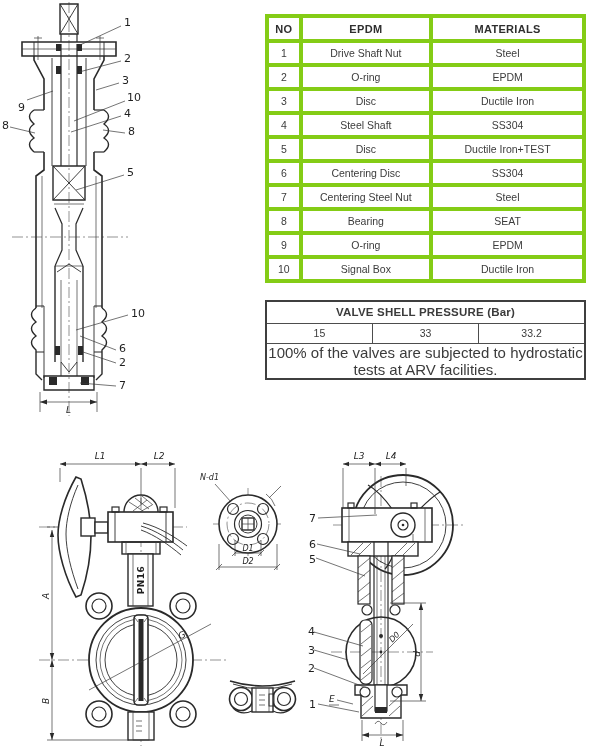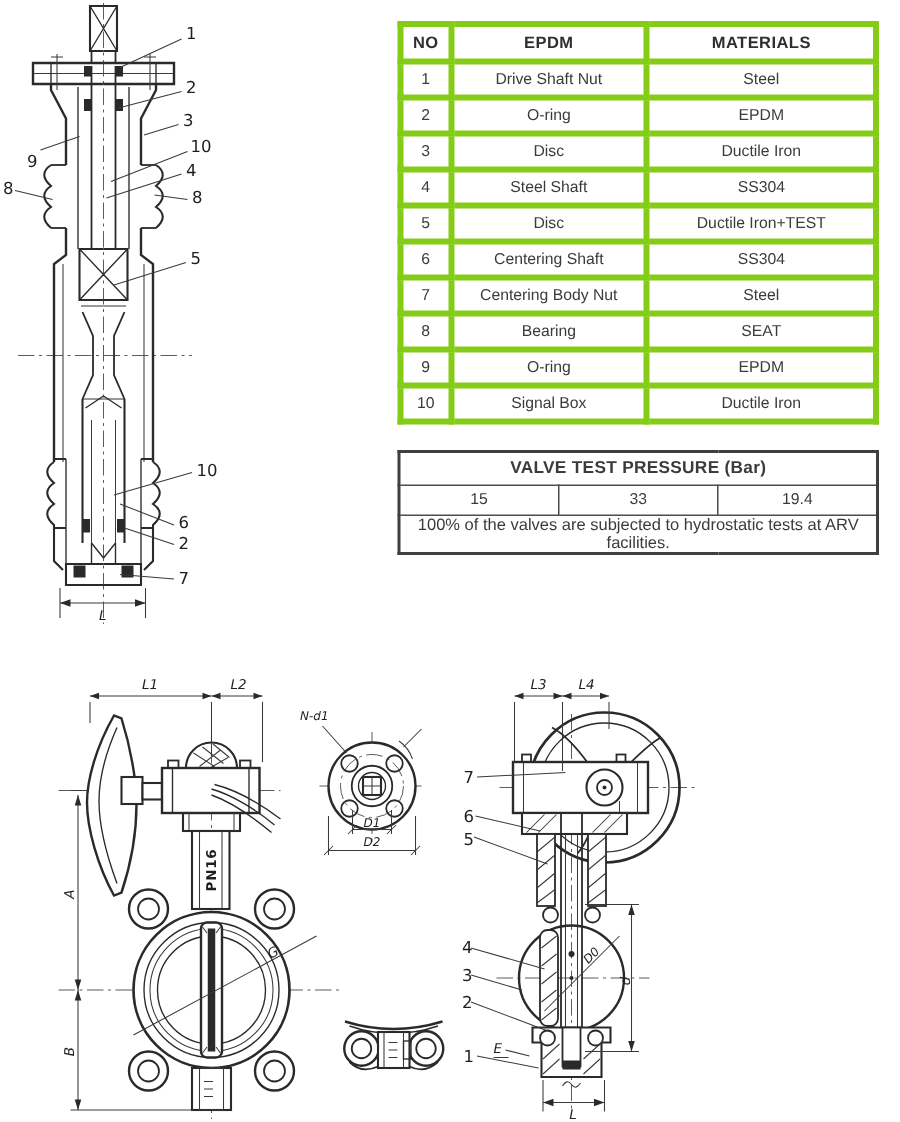--- a/index.html
+++ b/index.html
@@ -29,21 +29,21 @@
   table.parts th, table.parts td { border:4px solid #84cc16; text-align:center; vertical-align:middle; color:#3b3b3b; }
   table.parts th { height:25px; font-size:11px; font-weight:bold; letter-spacing:.3px; color:#2f2f2f; }
   table.parts td { height:24px; font-size:10.5px; }
   .col-no{width:33px}.col-item{width:128px}.col-mat{width:150px}
 
   table.press { position:absolute; left:265px; top:300px; width:321px; border-collapse:collapse; table-layout:fixed; border:2px solid #3f3f3f; background:#fff; }
   table.press th, table.press td { border:1px solid #4d4d4d; text-align:center; vertical-align:middle; color:#3b3b3b; }
   .press-title { height:22px; font-size:11.5px; font-weight:bold; color:#2d2d2d; letter-spacing:.2px; }
   .press-head td { height:32px; font-size:10px; line-height:1.25; color:#383838; }
   .press-vals td { height:20px; font-size:10.5px; }
-  .press-note td { height:24px; font-size:11px; color:#3d3d3d; }
+  .press-note td { height:24px; font-size:15px; color:#3d3d3d; }
   .pc1{width:110px}.pc2{width:96px}.pc3{width:115px}
 </style>
 </head>
 <body>
 
 <div class="canvas">
 
   <svg class="dwg" style="left:0;top:0" width="260" height="420" viewBox="0 0 260 420">
 
     <g>
@@ -165,26 +165,26 @@
           <td>Steel Shaft</td>
           <td>SS304</td>
         </tr>
       <tr>
           <td>5</td>
           <td>Disc</td>
           <td>Ductile Iron+TEST</td>
         </tr>
       <tr>
           <td>6</td>
-          <td>Centering Shaft</td>
+          <td>Centering Disc</td>
           <td>SS304</td>
         </tr>
       <tr>
           <td>7</td>
-          <td>Centering Body Nut</td>
+          <td>Centering Steel Nut</td>
           <td>Steel</td>
         </tr>
       <tr>
           <td>8</td>
           <td>Bearing</td>
           <td>SEAT</td>
         </tr>
       <tr>
           <td>9</td>
           <td>O-ring</td>
@@ -194,26 +194,26 @@
           <td>10</td>
           <td>Signal Box</td>
           <td>Ductile Iron</td>
         </tr>
     </tbody>
   </table>
 
   <table class="press">
     <tbody>
       <tr>
-        <td class="press-title" colspan="3">VALVE TEST PRESSURE (Bar)</td>
+        <td class="press-title" colspan="3">VALVE SHELL PRESSURE (Bar)</td>
       </tr>
       <tr class="press-vals">
         <td>15</td>
         <td>33</td>
-        <td>19.4</td>
+        <td>33.2</td>
       </tr>
       <tr class="press-note">
         <td colspan="3">100% of the valves are subjected to hydrostatic tests at ARV facilities.</td>
       </tr>
     </tbody>
   </table>
 
   <svg class="dwg" style="left:25px;top:438px" width="210" height="310" viewBox="0 0 210 310">
 
     <path class="cl" d="M14,89 H162"></path>

